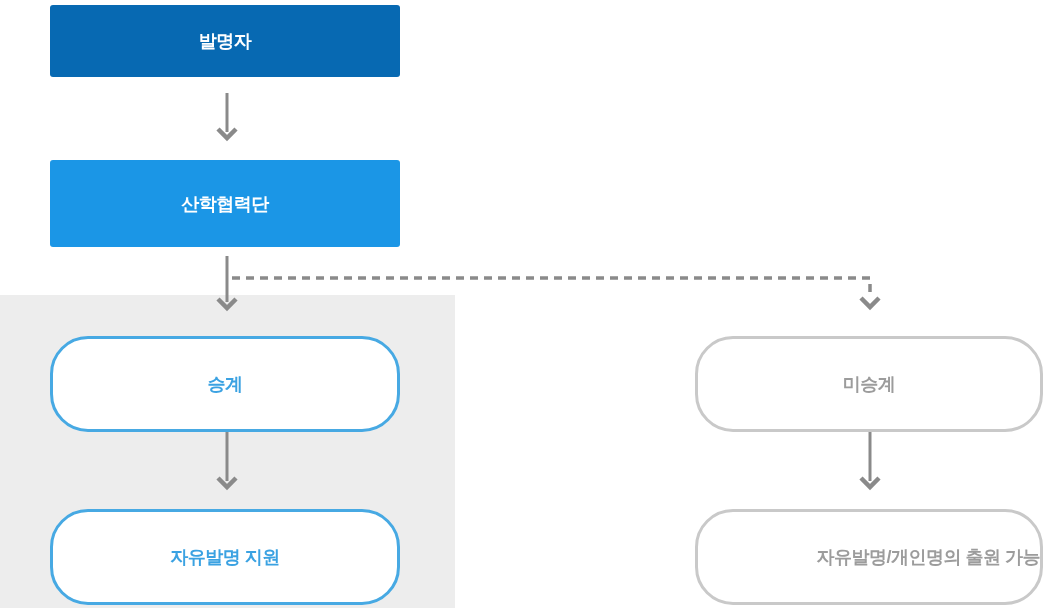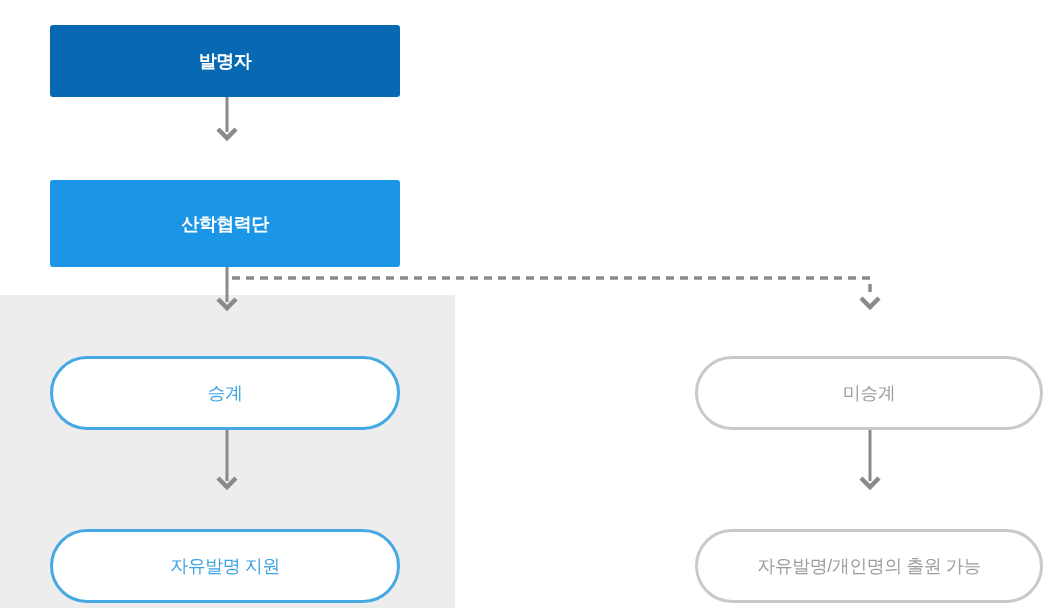--- a/index.html
+++ b/index.html
@@ -53,48 +53,47 @@
   }
   .node{
     position:absolute;
     display:flex;
     align-items:center;
     justify-content:center;
     text-align:center;
     box-sizing:border-box;
     font-size:18px;
     letter-spacing:-0.5px;
-    margin-top:20px;
   }
   .box{
     width:350px; height:72px;
     border-radius:3px;
     color:var(--node-text-white);
     font-weight:700;
   }
   .box-inventor{ left:50px; top:5px; background:var(--primary-dark-blue); }
   .box-foundation{ left:50px; top:160px; height:87px; background:var(--primary-blue); }
   .pill{
-    width:350px; height:74px;
+    width:350px; height:96px;
     background:#ffffff;
     border-radius:38px;
-    font-weight:400;
+    font-weight:700;
   }
   .pill-blue{
     border:3px solid var(--pill-blue-border);
     color:var(--pill-blue-text);
   }
   .pill-gray{
     border:3px solid var(--pill-gray-border);
     color:var(--pill-gray-text);
   }
   .pill-succession{ left:50px; top:336px; }
   .pill-cost-support{ left:50px; top:509px; }
   .pill-non-succession{ left:695px; top:336px; width:348px; }
-  .pill-free-invention{ left:695px; top:509px; width:348px; }
+  .pill-free-invention{ left:695px; top:509px; width:348px;justify-content:flex-end; }
 </style>
 </head>
 <body>
 
 <div class="stage">
 
   <div class="gray-panel"></div>
 
   <svg class="connectors" viewBox="0 0 1046 608" xmlns="http://www.w3.org/2000/svg">
 

